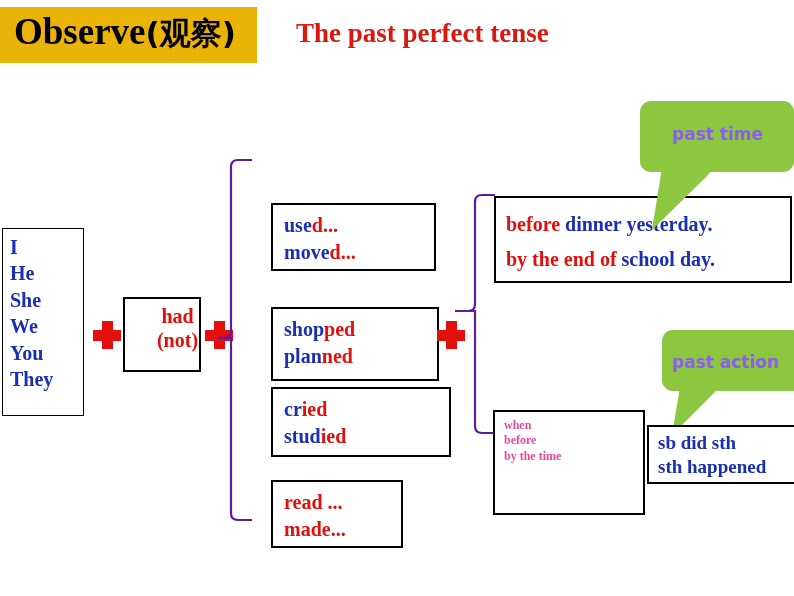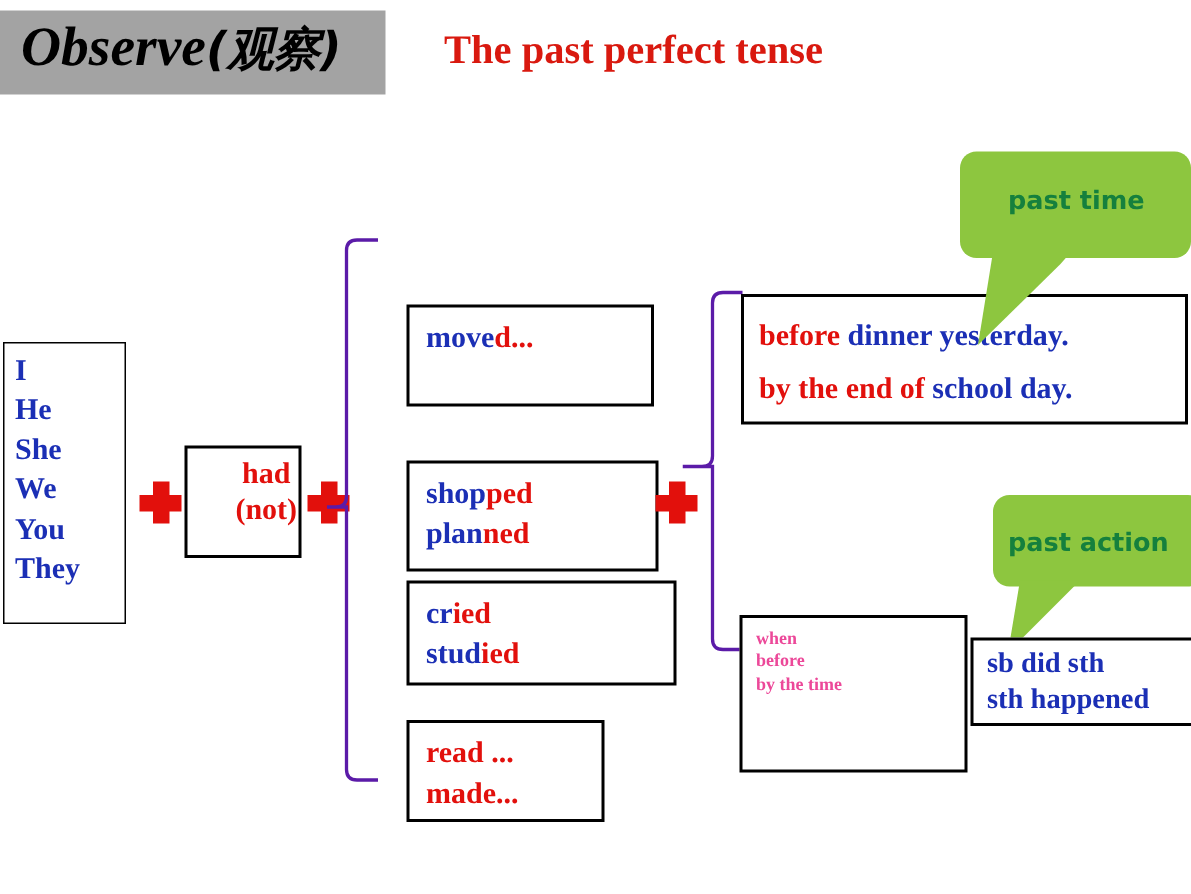--- a/index.html
+++ b/index.html
@@ -16,22 +16,21 @@
     height: 596px;
     overflow: hidden;
     background: #ffffff;
   }
   .abs { position: absolute; }
 
   
   #observe-banner {
     left: 0; top: 7px;
     width: 257px; height: 56px;
-    background: #a3a3a3;
-    font-style: italic;
+    background: #eab308;
   }
   #observe-title {
     position: absolute;
     left: 14px; top: 3px;
     font-size: 37px;
     font-weight: bold;
     color: #000000;
     letter-spacing: 0px;
     white-space: nowrap;
     font-family: "Liberation Serif", "DejaVu Serif", serif;
@@ -152,21 +151,21 @@
   
   .callout-body {
     background: #8DC63F;
     border-radius: 11px;
   }
   .callout-label {
     position: absolute;
     font-family: "DejaVu Sans", "Liberation Sans", sans-serif;
     font-weight: bold;
     font-size: 17px;
-    color: #15803d;
+    color: #8b5cf6;
     white-space: nowrap;
     text-align: center;
   }
   #callout-past-time { left: 640px; top: 101px; width: 154px; height: 71px; }
   #callout-past-time-label { left: 672px; top: 124px; }
   #callout-past-time-tail { left: 652px; top: 168px; }
 
   #callout-past-action { left: 662px; top: 330px; width: 141px; height: 61px; }
   #callout-past-action-label { left: 672px; top: 352px; }
   #callout-past-action-tail { left: 672px; top: 387px; }
@@ -201,20 +200,21 @@
   <div class="abs plus" id="plus-2"></div>
 
   <div class="abs brace" id="brace-left">
     <svg width="36" height="364" viewBox="0 0 36 364">
       <path d="M34 2 L20 2 Q13 2 13 9 L13 173 Q13 180 6 180 L0 180 Q7 180 13 180 Q13 180 13 187 L13 355 Q13 362 20 362 L34 362" fill="none" stroke="#5B1BA8" stroke-width="2.2"></path>
     </svg>
   </div>
 
 
   <div class="abs box verb-box" id="verb-box-1">
+    <div><span class="blue">use</span><span class="red">d...</span></div>
     <div><span class="blue">move</span><span class="red">d...</span></div>
   </div>
 
   <div class="abs box verb-box" id="verb-box-2">
     <div><span class="blue">shop</span><span class="red">ped</span></div>
     <div><span class="blue">plan</span><span class="red">ned</span></div>
   </div>
 
   <div class="abs box verb-box" id="verb-box-3">
     <div><span class="blue">cr</span><span class="red">ied</span></div>

